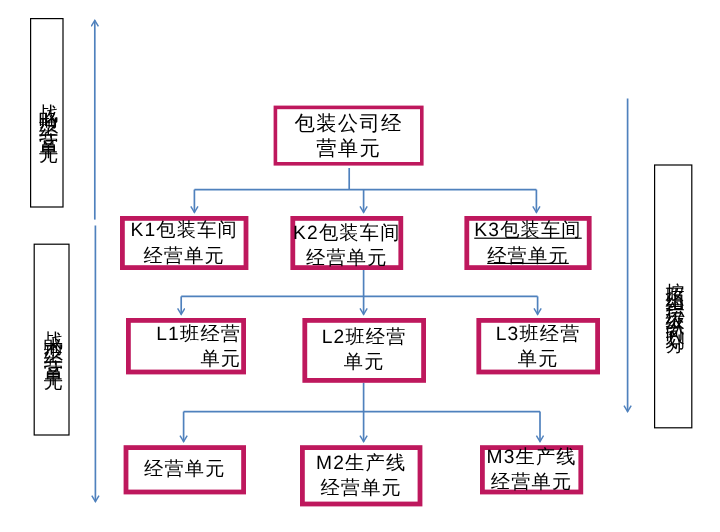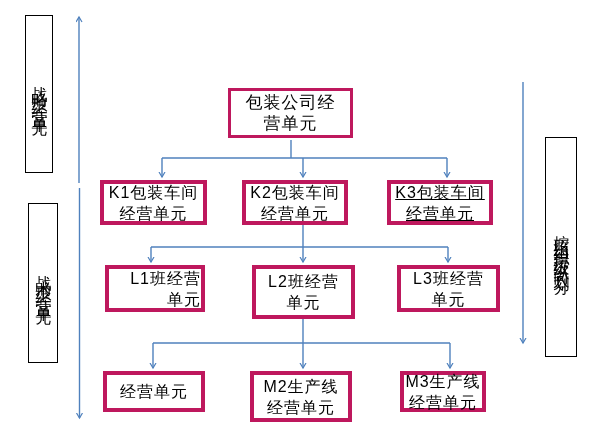--- a/index.html
+++ b/index.html
@@ -95,21 +95,21 @@
 
   <div class="node root" style="left:228px; top:88px; width:125px; height:50px;">
     <span>包装公司经</span>
     <span>营单元</span>
   </div>
 
   <div class="node" style="left:100px; top:180px; width:107px; height:45px;">
     <span>K1包装车间</span>
     <span>经营单元</span>
   </div>
-  <div class="node" style="left:242px; top:180px; width:106px; height:45px;">
+  <div class="node" style="left:242px; top:180px; width:94px; height:45px;justify-content:space-between;">
     <span>K2包装车间</span>
     <span>经营单元</span>
   </div>
   <div class="node" style="left:387px; top:180px; width:106px; height:45px;text-decoration:underline;">
     <span>K3包装车间</span>
     <span>经营单元</span>
   </div>
 
   <div class="node" style="left:105px; top:265px; width:100px; height:47px;align-items:flex-end;">
     <span>L1班经营</span>

